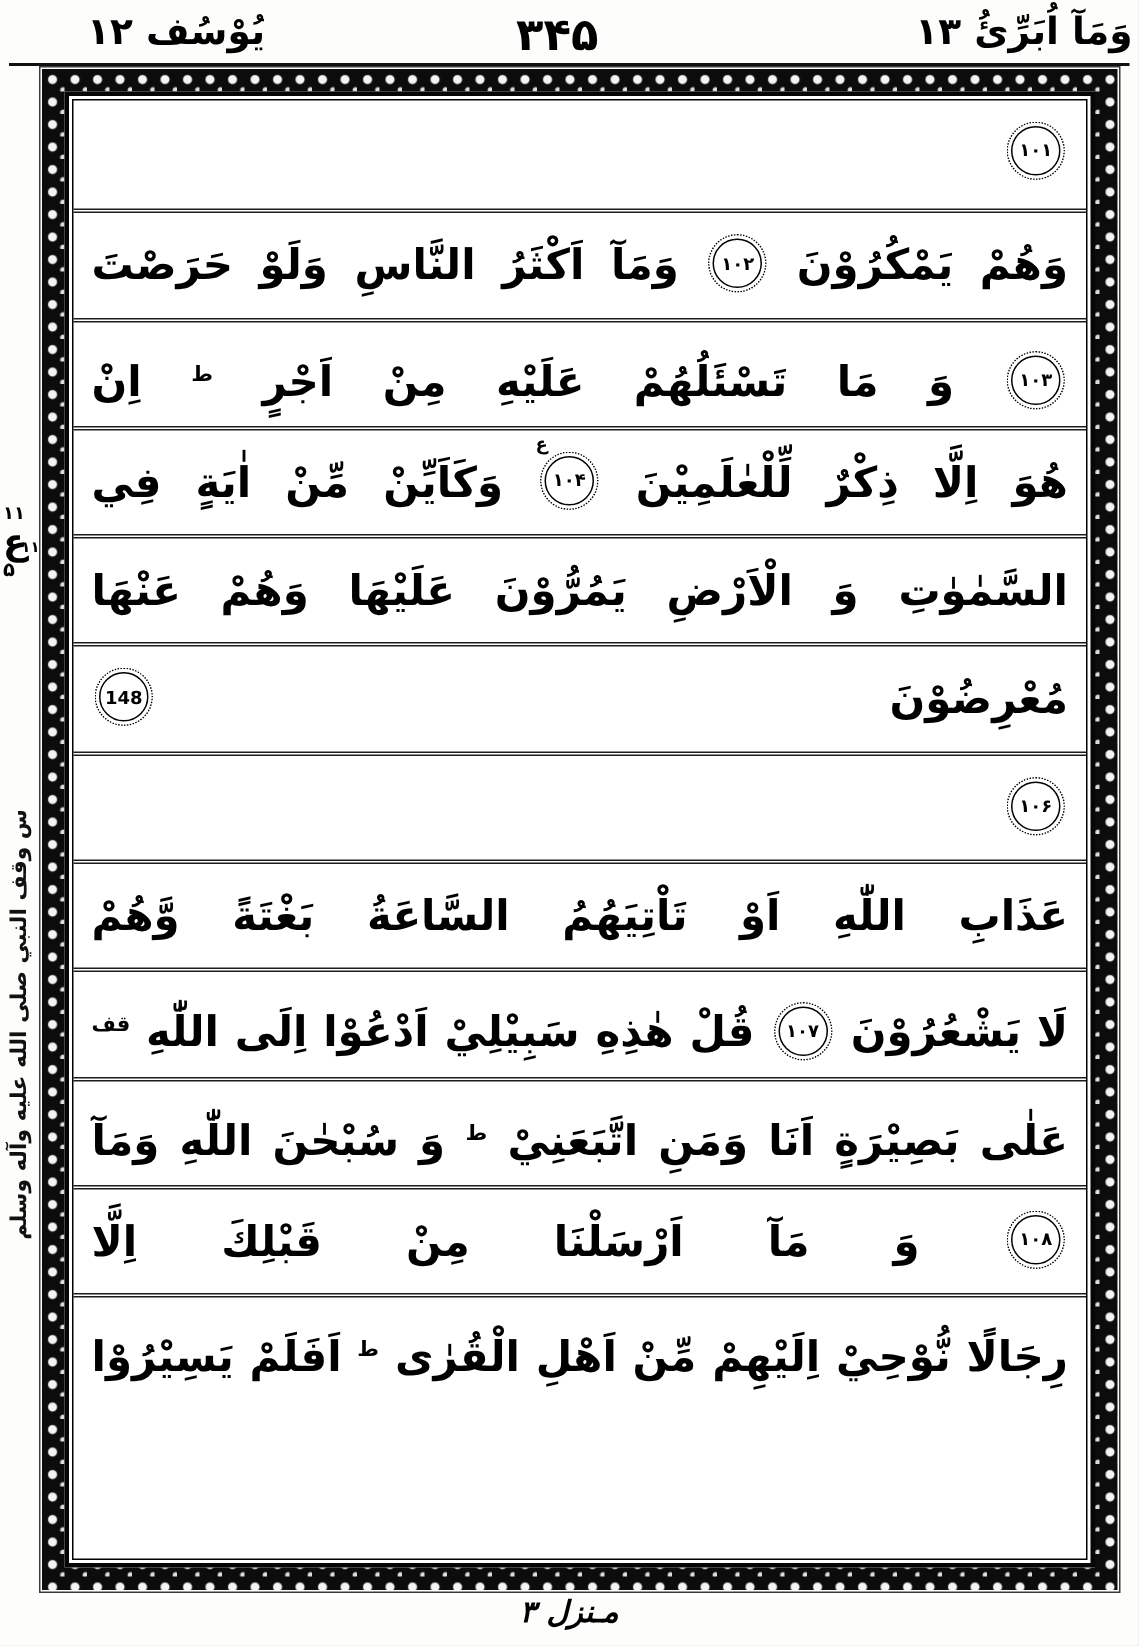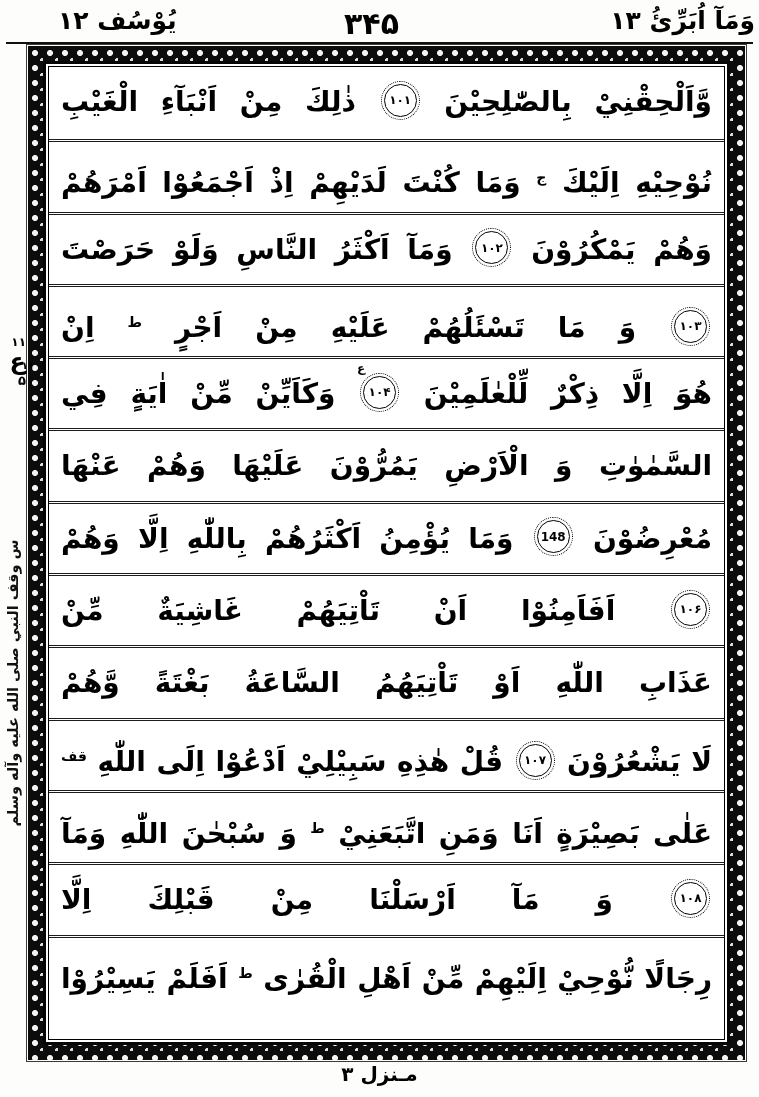--- a/index.html
+++ b/index.html
@@ -46,36 +46,36 @@
     font-size:12px; font-weight:bold; line-height:normal;
     vertical-align:middle; position:relative; top:-3px; margin:0 5px;
   }
   .ayah-medallion .ruku-sup {
     position:absolute; top:-15px; left:-7px; font-size:12px; line-height:1;
   }
   .waqf-mark { font-size:14px; vertical-align:super; font-weight:bold; }
   
   .ruku-marker {
     position:absolute; left:2px; top:336px; width:24px;
-    display:flex; flex-direction:column; align-items:flex-end;
+    display:flex; flex-direction:column; align-items:flex-start;
     font-weight:bold; line-height:1.05; text-align:center;
   }
   .ruku-above { font-size:12px; letter-spacing:-1px; }
   .ruku-letter { font-size:24px; position:relative; }
   .ruku-side { position:absolute; right:-8px; bottom:2px; font-size:10px; letter-spacing:-1px; }
   .ruku-below { font-size:13px; }
   .margin-note {
     position:absolute; left:-129px; top:672px; width:290px; height:22px;
     transform:rotate(-90deg);
     font-size:14.5px; font-weight:bold; direction:rtl; text-align:center;
     white-space:nowrap; color:#111;
   }
   
   .manzil { position:absolute; left:0; right:0; top:1062px; text-align:center;
-            font-size:20px; font-weight:bold; direction:rtl; }
+            font-size:20px; font-weight:bold; direction:rtl;font-style:italic; }
   .catchword { position:absolute; left:96px; top:1106px; font-size:27px;
                font-weight:bold; direction:rtl;text-align:center; }
 </style>
 </head>
 <body>
 
 <div class="screen">
 
   <div class="hdr hdr-right">
     <span>وَمَآ اُبَرِّئُ</span>
@@ -84,41 +84,40 @@
   <div class="hdr hdr-center">۳۴۵</div>
   <div class="hdr hdr-left">
     <span>يُوْسُف</span>
     <span>۱۲</span>
   </div>
   <div class="top-rule"></div>
 
   <div class="frame">
     <div class="inner-frame">
       <div class="text-area">
-          <div class="line"><span>وَّاَلْحِقْنِيْ بِالصّٰلِحِيْنَ</span> <span class="ayah-medallion">
+          <div class="line"> <span class="ayah-medallion">
               <span>۱۰۱</span>
-            </span> <span>ذٰلِكَ مِنْ اَنْبَآءِ الْغَيْبِ</span> </div>
-          <div class="line"><span>نُوْحِيْهِ اِلَيْكَ</span> <span class="waqf-mark">ج</span> <span>وَمَا كُنْتَ لَدَيْهِمْ اِذْ اَجْمَعُوْا اَمْرَهُمْ</span> </div>
+            </span>  </div>
           <div class="line"><span>وَهُمْ يَمْكُرُوْنَ</span> <span class="ayah-medallion">
               <span>۱۰۲</span>
             </span> <span>وَمَآ اَكْثَرُ النَّاسِ وَلَوْ حَرَصْتَ</span> </div>
           <div class="line"> <span class="ayah-medallion">
               <span>۱۰۳</span>
             </span> <span>وَ مَا تَسْئَلُهُمْ عَلَيْهِ مِنْ اَجْرٍ</span> <span class="waqf-mark">ط</span> <span>اِنْ</span> </div>
           <div class="line"><span>هُوَ اِلَّا ذِكْرٌ لِّلْعٰلَمِيْنَ</span> <span class="ayah-medallion">
               <span>۱۰۴</span>
               <span class="ruku-sup">ع</span>
             </span> <span>وَكَاَيِّنْ مِّنْ اٰيَةٍ فِي</span> </div>
           <div class="line"><span>السَّمٰوٰتِ وَ الْاَرْضِ يَمُرُّوْنَ عَلَيْهَا وَهُمْ عَنْهَا</span> </div>
           <div class="line"><span>مُعْرِضُوْنَ</span> <span class="ayah-medallion">
               <span>148</span>
-            </span> <span>وَمَا يُؤْمِنُ اَكْثَرُهُمْ بِاللّٰهِ اِلَّا وَهُمْ</span> </div>
+            </span>  </div>
           <div class="line"> <span class="ayah-medallion">
               <span>۱۰۶</span>
-            </span> <span>اَفَاَمِنُوْا اَنْ تَاْتِيَهُمْ غَاشِيَةٌ مِّنْ</span> </div>
+            </span>  </div>
           <div class="line"><span>عَذَابِ اللّٰهِ اَوْ تَاْتِيَهُمُ السَّاعَةُ بَغْتَةً وَّهُمْ</span> </div>
           <div class="line"><span>لَا يَشْعُرُوْنَ</span> <span class="ayah-medallion">
               <span>۱۰۷</span>
             </span> <span>قُلْ هٰذِهِ سَبِيْلِيْ اَدْعُوْا اِلَى اللّٰهِ</span> <span class="waqf-mark">قف</span> </div>
           <div class="line"><span>عَلٰى بَصِيْرَةٍ اَنَا وَمَنِ اتَّبَعَنِيْ</span> <span class="waqf-mark">ط</span> <span>وَ سُبْحٰنَ اللّٰهِ وَمَآ</span> </div>
           <div class="line"> <span class="ayah-medallion">
               <span>۱۰۸</span>
             </span> <span>وَ مَآ اَرْسَلْنَا مِنْ قَبْلِكَ اِلَّا</span> </div>
           <div class="line"><span>رِجَالًا نُّوْحِيْ اِلَيْهِمْ مِّنْ اَهْلِ الْقُرٰى</span> <span class="waqf-mark">ط</span> <span>اَفَلَمْ يَسِيْرُوْا</span> </div>
         </div>

